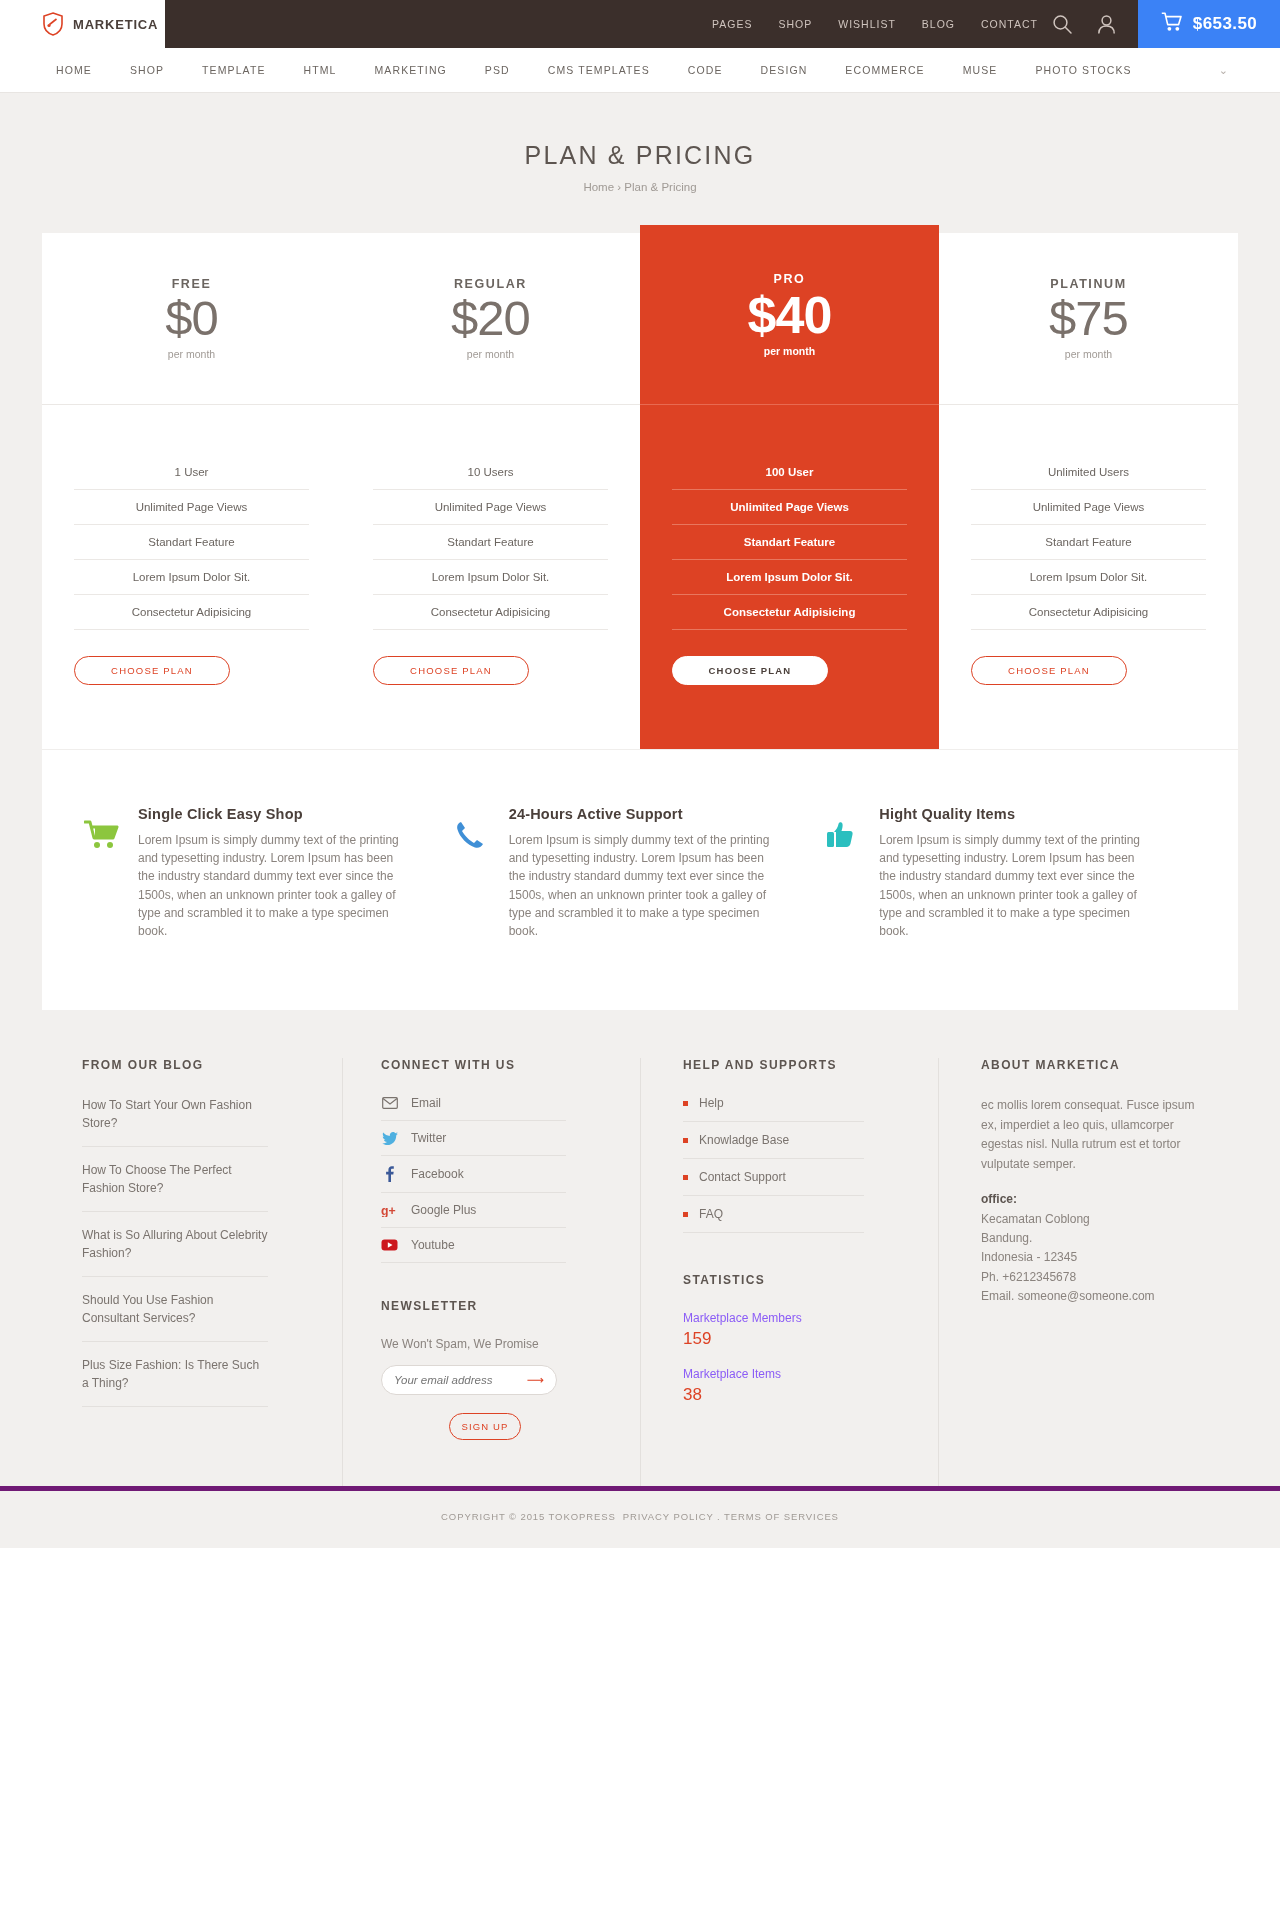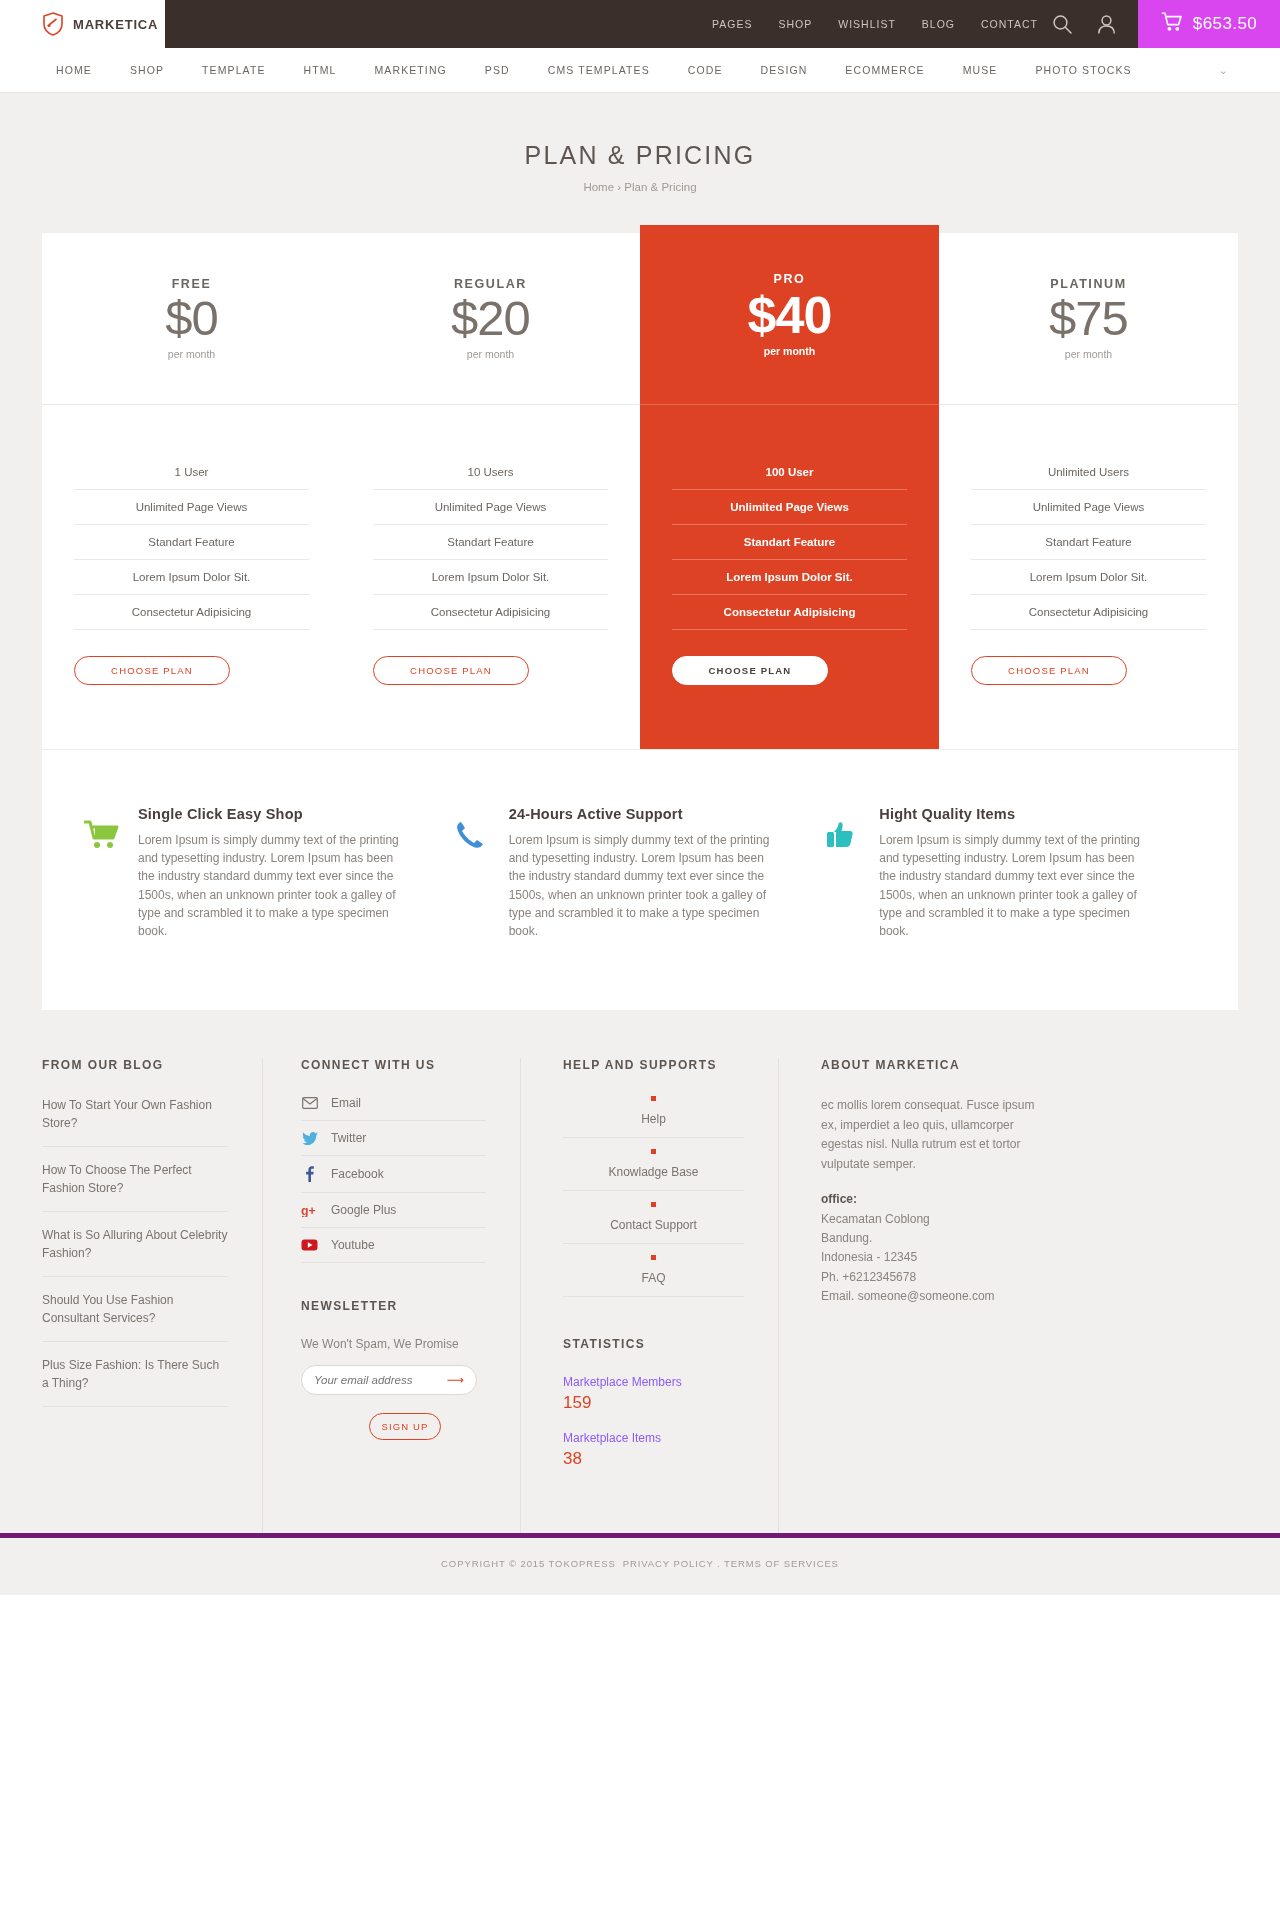--- a/index.html
+++ b/index.html
@@ -19,23 +19,23 @@
     padding-left: 42px; gap: 9px; height: 48px;
   }
   .logo-mark { width: 22px; height: 24px; position: relative; }
   .logo-mark svg { display: block; }
   .logo-text { font-size: 13px; letter-spacing: .8px; color: #4a3f3a; font-weight: bold; }
   .topnav { flex: 1; display: flex; align-items: center; justify-content: flex-end; gap: 26px; padding-right: 14px; }
   .topnav a { color: #cfc4be; font-size: 10.5px; letter-spacing: 1px; text-decoration: none; }
   .top-icons { display: flex; align-items: center; gap: 24px; padding-right: 22px; }
   .icon-btn { color: #cfc4be; display: flex; align-items: center; }
   .cart-box {
-    width: 142px; background: #d946ef; color: #fff; display: flex;
+    width: 142px; background: #3b82f6; color: #fff; display: flex;
     align-items: center; justify-content: center; gap: 10px; font-size: 17px;
-    font-weight: normal; letter-spacing: .4px;
+    font-weight: bold; letter-spacing: .4px;
   }
 
   
   .mainnav {
     height: 45px; background: #ffffff; border-bottom: 1px solid #e8e5e2;
     display: flex; align-items: center; padding: 0 42px; gap: 0;
   }
   .mainnav a {
     color: #6b6560; font-size: 10.5px; letter-spacing: 1.1px; text-decoration: none;
     padding: 0 19px; white-space: nowrap;
@@ -106,21 +106,21 @@
   .perk { width: 33.33%; display: flex; gap: 14px; padding-right: 42px; }
   .perk-icon { width: 40px; flex: 0 0 40px; padding-top: 14px; }
   .perk h3 {
     font-size: 14.5px; color: #4a3f3a; font-weight: bold; margin-bottom: 9px;
     letter-spacing: .2px;
   }
   .perk p { font-size: 12px; line-height: 1.52; color: #8a837e; }
 
   
   .footer { background: #f2f0ee; display: flex; padding: 48px 0 0; }
-  .fcol { padding: 0 34px 46px 42px; }
+  .fcol { padding: 0 34px 46px 42px; margin-left: 40px; }
   .fcol.c1 { width: 262px; }
   .fcol.c2 { width: 258px; border-left: 1px solid #e3e0dd; padding-left: 38px; }
   .fcol.c3 { width: 258px; border-left: 1px solid #e3e0dd; padding-left: 42px; }
   .fcol.c4 { width: 300px; border-left: 1px solid #e3e0dd; padding-left: 42px; }
   .fcol h4 {
     font-size: 12px; letter-spacing: 1.4px; color: #5d5550; font-weight: bold;
     margin-bottom: 24px;
   }
   .blog-link {
     display: block; font-size: 12px; color: #7a736e; line-height: 1.5;
@@ -128,21 +128,21 @@
     text-decoration: none;
   }
   .social-row {
     display: flex; align-items: center; gap: 13px; font-size: 12px; color: #7a736e;
     padding: 0 0 10px; margin-bottom: 10px; border-bottom: 1px solid #e3e0dd;
   }
   .social-row:last-of-type { border-bottom: none; }
   .soc-ic { width: 17px; display: flex; justify-content: center; }
   .help-row {
     display: flex; align-items: center; gap: 11px; font-size: 12px; color: #7a736e;
-    padding: 0 0 11px; margin-bottom: 11px; border-bottom: 1px solid #e3e0dd; flex-direction: column;
+    padding: 0 0 11px; margin-bottom: 11px; border-bottom: 1px solid #e3e0dd;
   }
   .bullet { width: 5px; height: 5px; background: #dd4224; display: inline-block; }
   .newsletter-h { margin-top: 36px; }
   .nl-sub { font-size: 12px; color: #8a837e; margin-bottom: 14px; }
   .nl-field {
     width: 176px; height: 30px; border: 1px solid #ddd8d4; border-radius: 15px;
     background: #fff; display: flex; align-items: center; padding: 0 12px;
     position: relative;
   }
   .nl-field input {

